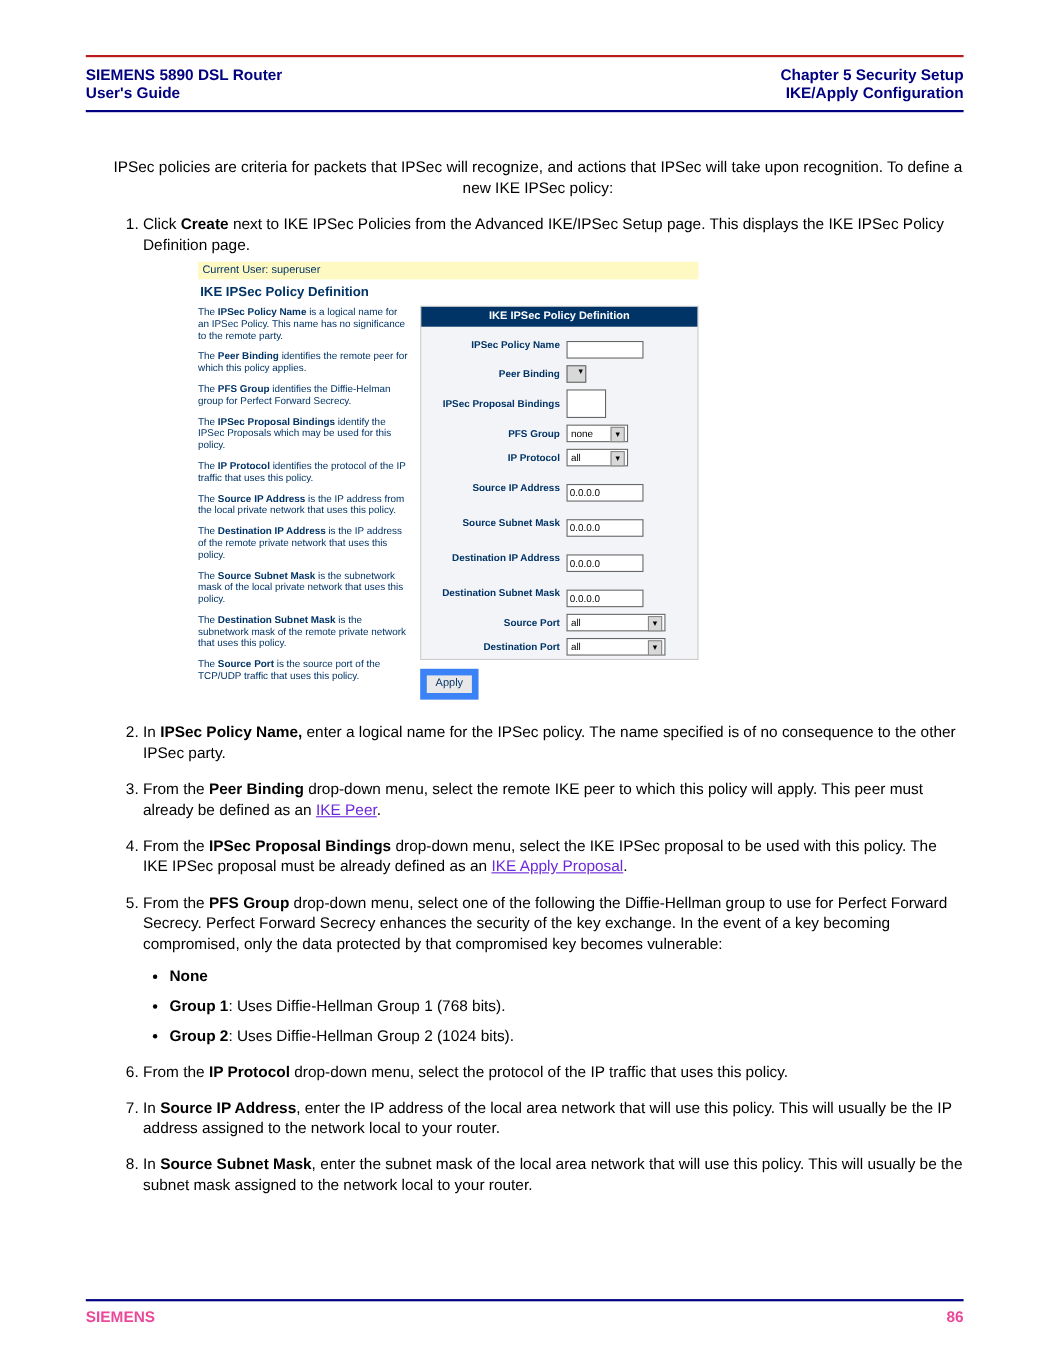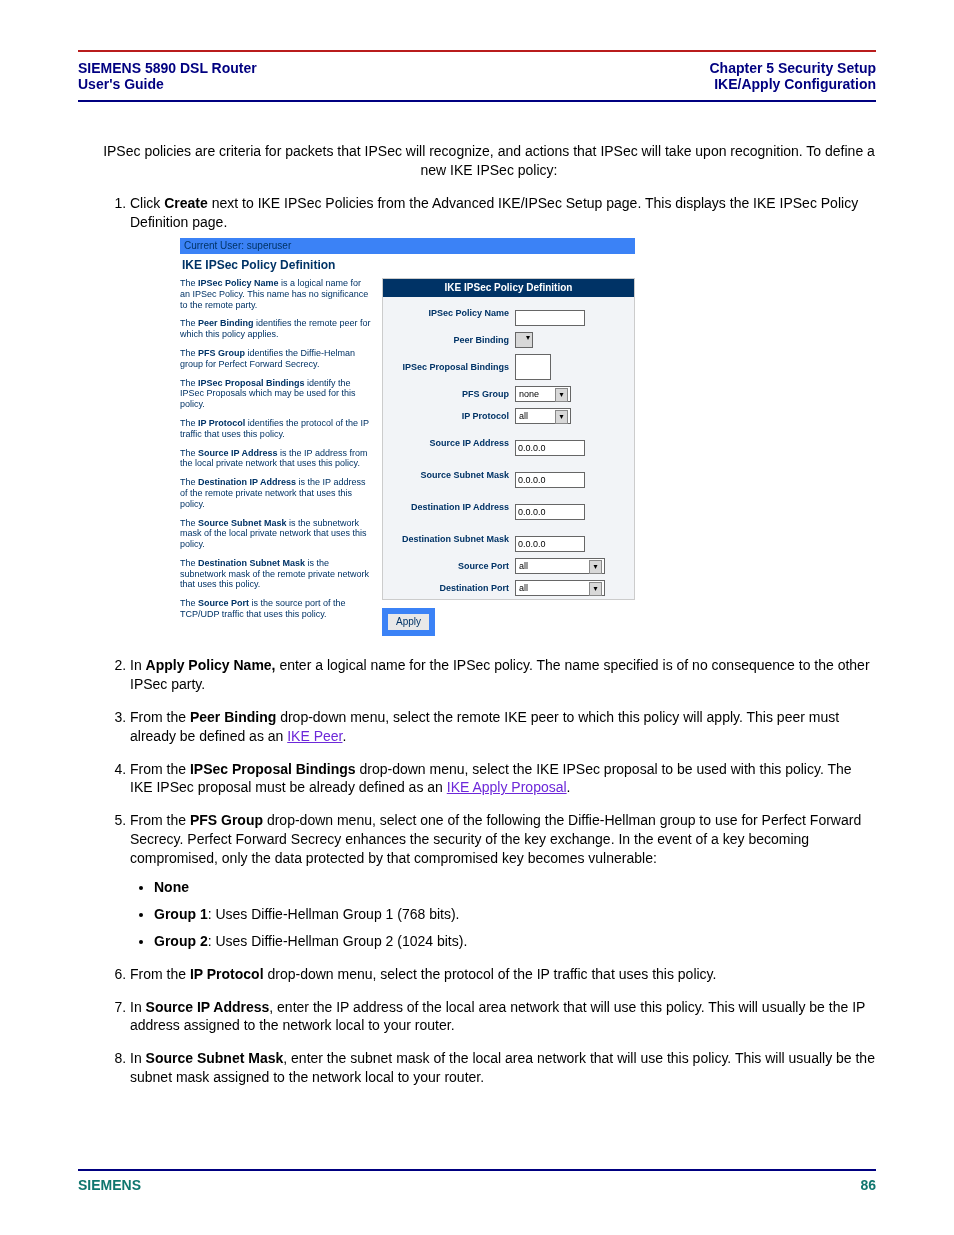--- a/index.html
+++ b/index.html
@@ -64,21 +64,21 @@
   }
   .screenshot-embed {
     margin: 6px 0 20px 50px;
     width: 455px;
     font-family: Arial, sans-serif;
     font-size: 9.5px;
     line-height: 1.2;
     background: #fff;
   }
   .cu-bar {
-    background: #3b82f6;
+    background: #fef9c3;
     color: #003366;
     padding: 2px 4px;
     font-size: 10px;
   }
   .policy-title {
     color: #003366;
     font-weight: bold;
     font-size: 12px;
     padding: 4px 2px 6px 2px;
   }
@@ -171,26 +171,26 @@
     margin-top: 8px;
     display: inline-block;
     padding: 2px 8px;
     background: #e8e8e8;
     border: 6px solid #3b82f6;
     font-size: 10px;
     color: #003366;
   }
   .footer {
     position: absolute;
-    bottom: 42px;
+    bottom: 30px;
     left: 78px;
     right: 78px;
     display: flex;
     justify-content: space-between;
-    color: #0f766e;
+    color: #ec4899;
     font-weight: bold;
     border-top: 2px solid #000080;
     padding-top: 6px;
     font-size: 14px;
   }
   b { font-weight: bold; }
 </style>
 </head>
 <body>
 
@@ -286,21 +286,21 @@
                   </div>
               </div>
             </div>
             <div class="apply-btn">Apply</div>
           </div>
         </div>
       </div>
     </li>
 
     <li>
-      <span>In </span><b>Apply Policy Name,</b><span> enter a logical name for the IPSec policy. The name specified is of no consequence to the other IPSec party.</span>
+      <span>In </span><b>IPSec Policy Name,</b><span> enter a logical name for the IPSec policy. The name specified is of no consequence to the other IPSec party.</span>
     </li>
 
     <li>
       <span>From the </span><b>Peer Binding</b><span> drop-down menu, select the remote IKE peer to which this policy will apply. This peer must already be defined as an </span><a href="#" class="doc-link">IKE Peer</a><span>.</span>
     </li>
 
     <li>
       <span>From the </span><b>IPSec Proposal Bindings</b><span> drop-down menu, select the IKE IPSec proposal to be used with this policy. The IKE IPSec proposal must be already defined as an </span><a href="#" class="doc-link">IKE Apply Proposal</a><span>.</span>
     </li>
 

